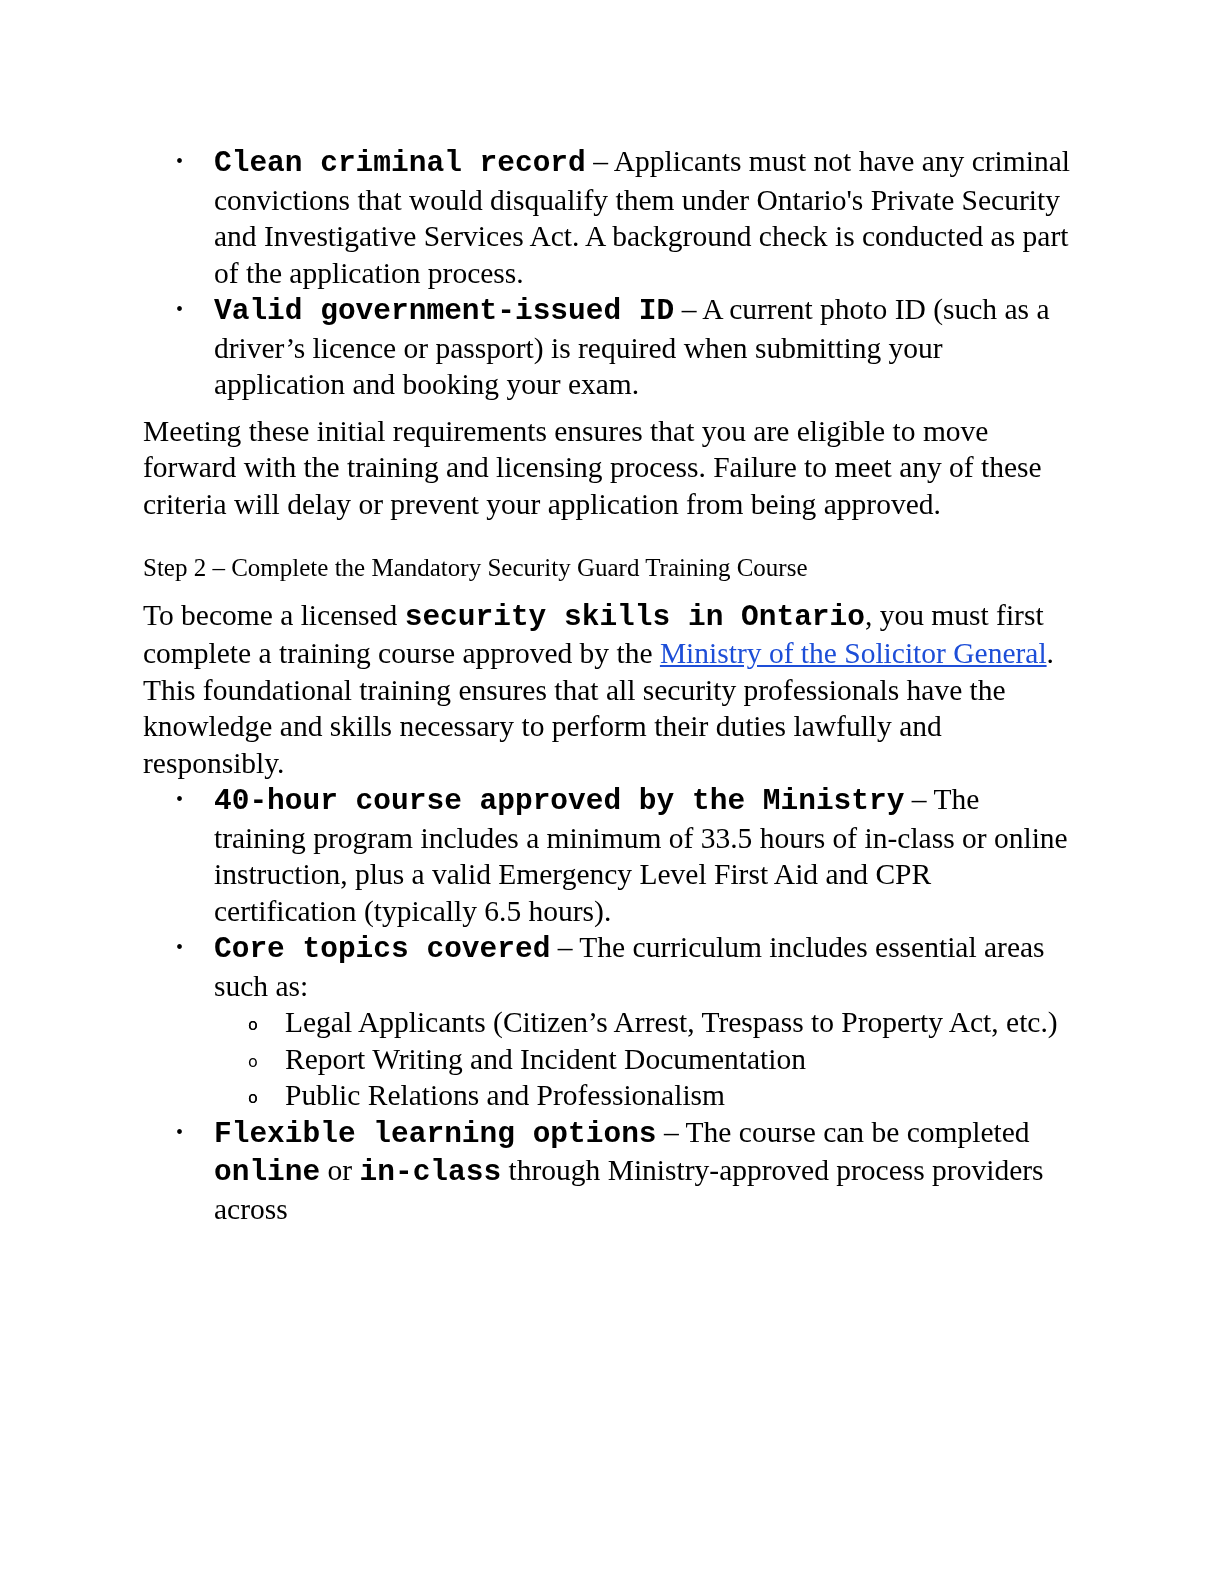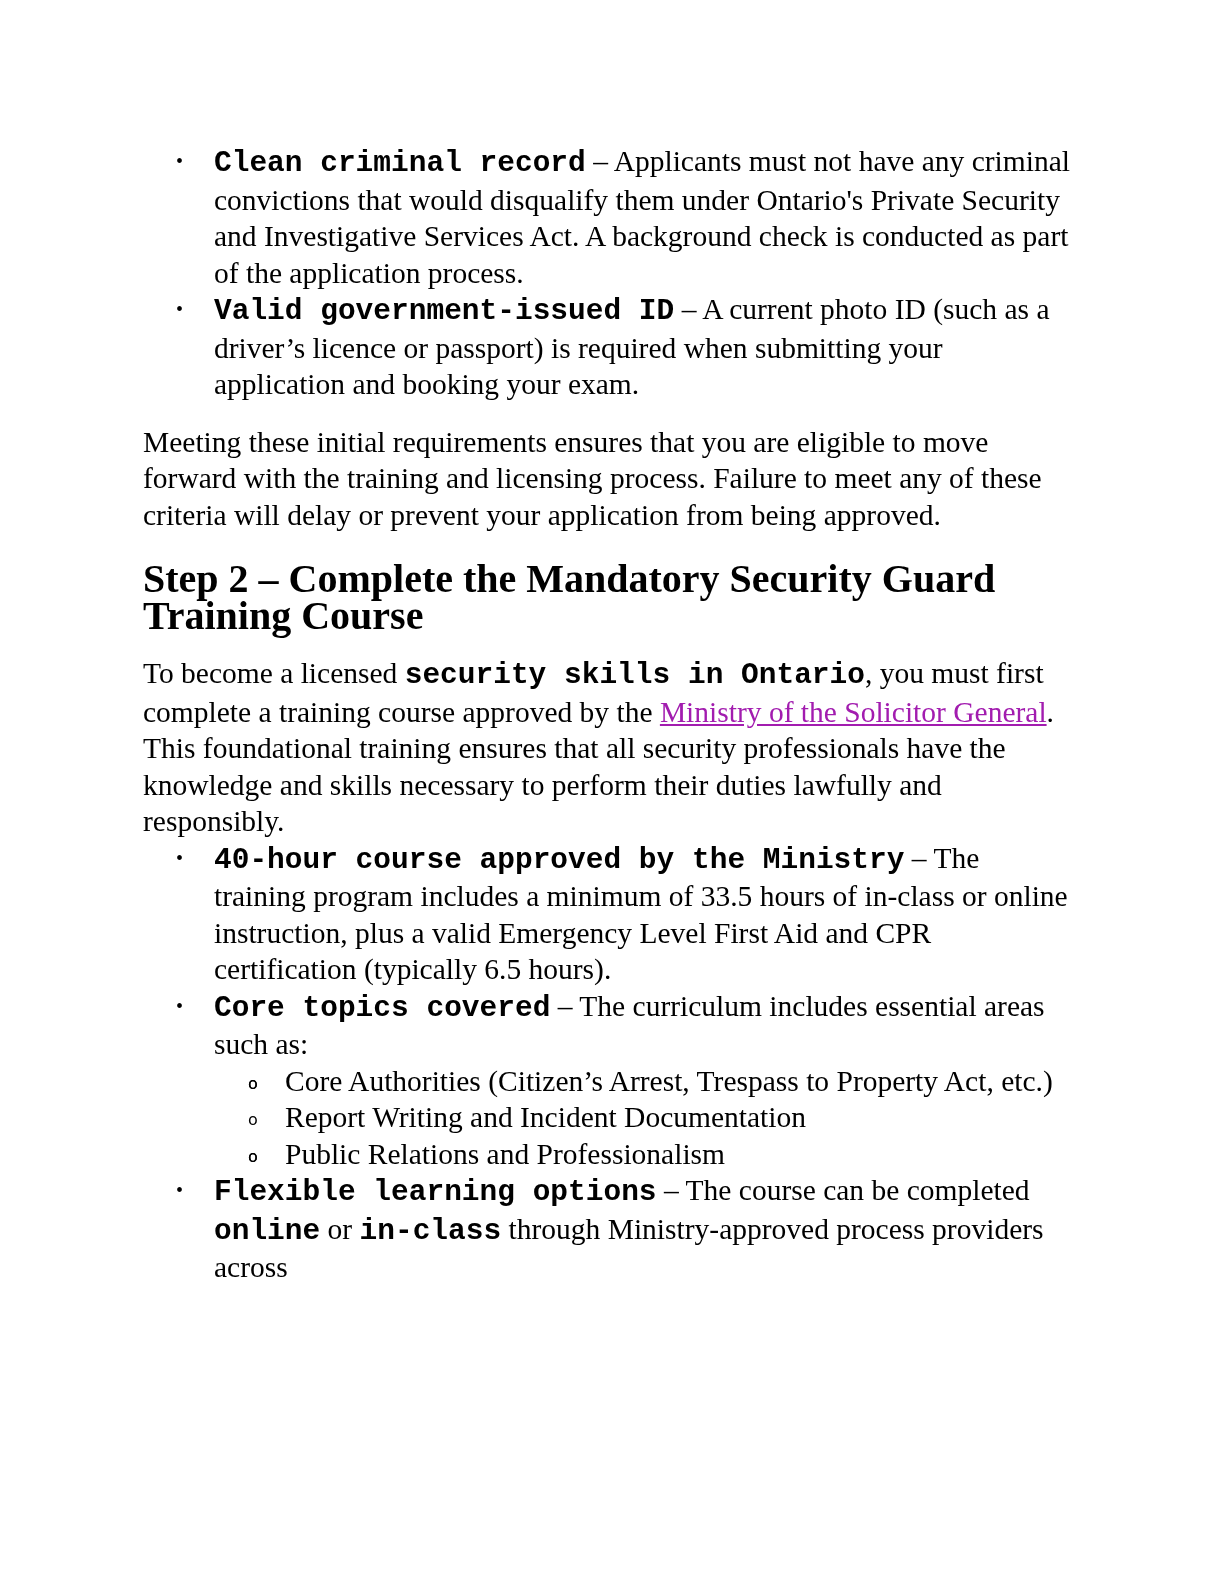--- a/index.html
+++ b/index.html
@@ -51,31 +51,31 @@
     ul.sub > li > .sub-bullet {
       position: absolute;
       left: 34px;
       top: 3px;
       font-size: 16px;
       font-family: "DejaVu Sans", sans-serif;
     }
     p {
       margin: 0;
     }
-    .para { margin-top: 21px; }
+    .para { margin-top: 10px; }
     h2.step {
-      font-size: 40px;
-      font-weight: bold;
+      font-size: 25px;
+      font-weight: normal;
       margin: 28px 0 0 0;
       line-height: 36.5px;
     }
     .list-gap { margin-top: 28px; }
     b { font-weight: bold; font-family: Liberation Mono, monospace; }
     a.link {
-      color: #a21caf;
+      color: #1d4ed8;
       text-decoration: underline;
     }
   </style>
 </head>
 <body>
 
 <div class="page">
 
   <ul class="bullets">
     <li>
@@ -97,21 +97,21 @@
   <ul class="bullets list-gap">
     <li>
       <span class="bullet">•</span>
       <b>40-hour course approved by the Ministry</b><span> – The training program includes a minimum of 33.5 hours of in-class or online instruction, plus a valid Emergency Level First Aid and CPR certification (typically 6.5 hours).</span>
     </li>
     <li>
       <span class="bullet">•</span>
       <b>Core topics covered</b><span> – The curriculum includes essential areas such as:</span>
       <ul class="sub">
         <li><span class="sub-bullet">o</span></li>
-        <li><span class="sub-bullet">o</span><span>Core Authorities (Citizen’s Arrest, Trespass to Property Act, etc.)</span></li>
+        <li><span class="sub-bullet">o</span><span>Legal Applicants (Citizen’s Arrest, Trespass to Property Act, etc.)</span></li>
         <li><span class="sub-bullet">o</span><span>Report Writing and Incident Documentation</span></li>
         <li><span class="sub-bullet">o</span></li>
         <li><span class="sub-bullet">o</span><span>Public Relations and Professionalism</span></li>
       </ul>
     </li>
     <li>
       <span class="bullet">•</span>
       <b>Flexible learning options</b><span> – The course can be completed </span><b>online</b><span> or </span><b>in-class</b><span> through Ministry-approved process providers across</span>
     </li>
   </ul>

